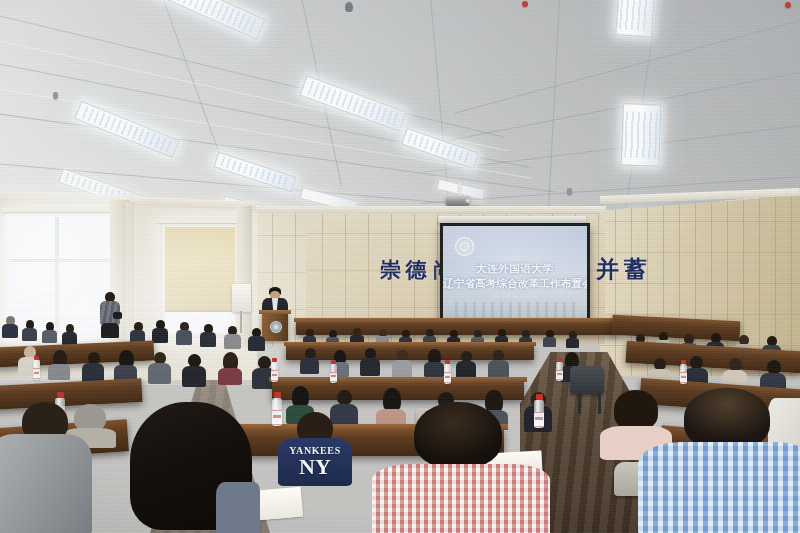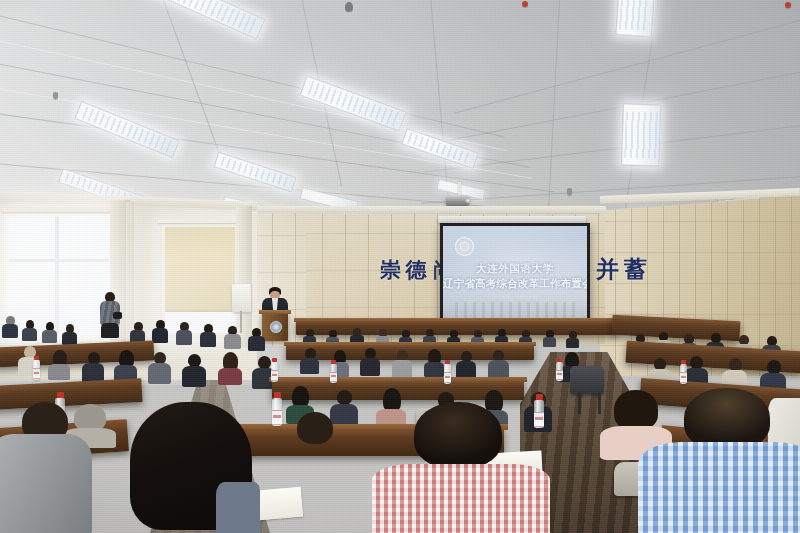--- a/index.html
+++ b/index.html
@@ -604,20 +604,24 @@
     <div class="hair-long" style="left:7px;top:0;width:18px;height:23px;background:#1b1511;"></div>
     <div class="torso" style="left:0;top:20px;width:30px;height:20px;background:#50565f;"></div>
   </div>
   <div class="p" style="left:524px;top:392px;width:28px;height:40px;">
     <div class="head" style="left:7px;top:0;width:15px;height:15px;background:#2a2018;"></div>
     <div class="torso" style="left:0;top:14px;width:28px;height:26px;background:#20232b;"></div>
   </div>
 
   <div class="p" style="left:278px;top:412px;width:74px;height:74px;z-index:6;">
     <div class="head" style="left:19px;top:0;width:36px;height:32px;background:#2a1f16;border-radius:50% 50% 42% 42%;"></div>
+    <div class="torso" style="left:0;top:26px;width:74px;height:48px;background:linear-gradient(180deg,#2b3a66,#1e2a4d);border-radius:24% 24% 8% 8%;">
+      <div class="yankees" style="top:7px;font-size:10px;">YANKEES</div>
+      <div class="ny-logo" style="top:18px;font-size:22px;">NY</div>
+    </div>
   </div>
 
   <div class="desk" style="left:236px;top:428px;width:268px;height:28px;z-index:4;"></div>
   <div class="desk-top" style="left:232px;top:424px;width:276px;height:6px;z-index:4;"></div>
   <div class="desk" style="left:660px;top:432px;width:160px;height:34px;transform:rotate(5deg);z-index:4;"></div>
   <div class="desk" style="left:-12px;top:424px;width:140px;height:32px;transform:rotate(-4deg);z-index:4;"></div>
 
   <div class="bottle" style="left:272px;top:398px;width:10px;height:28px;z-index:5;">
     <div class="bottle-cap" style="left:2px;top:-6px;width:7px;height:6px;"></div>
     <div class="bottle-lbl" style="left:0;right:0;top:12px;height:13px;"></div>

